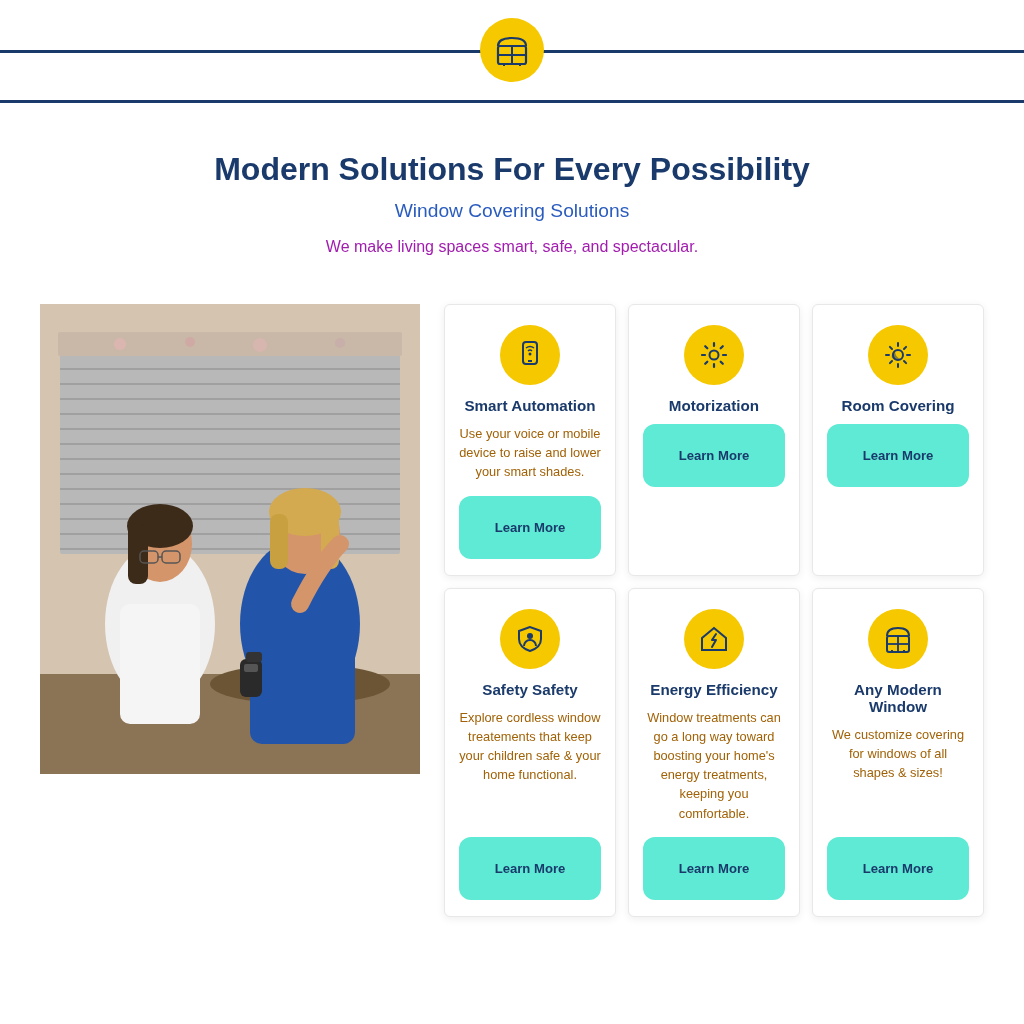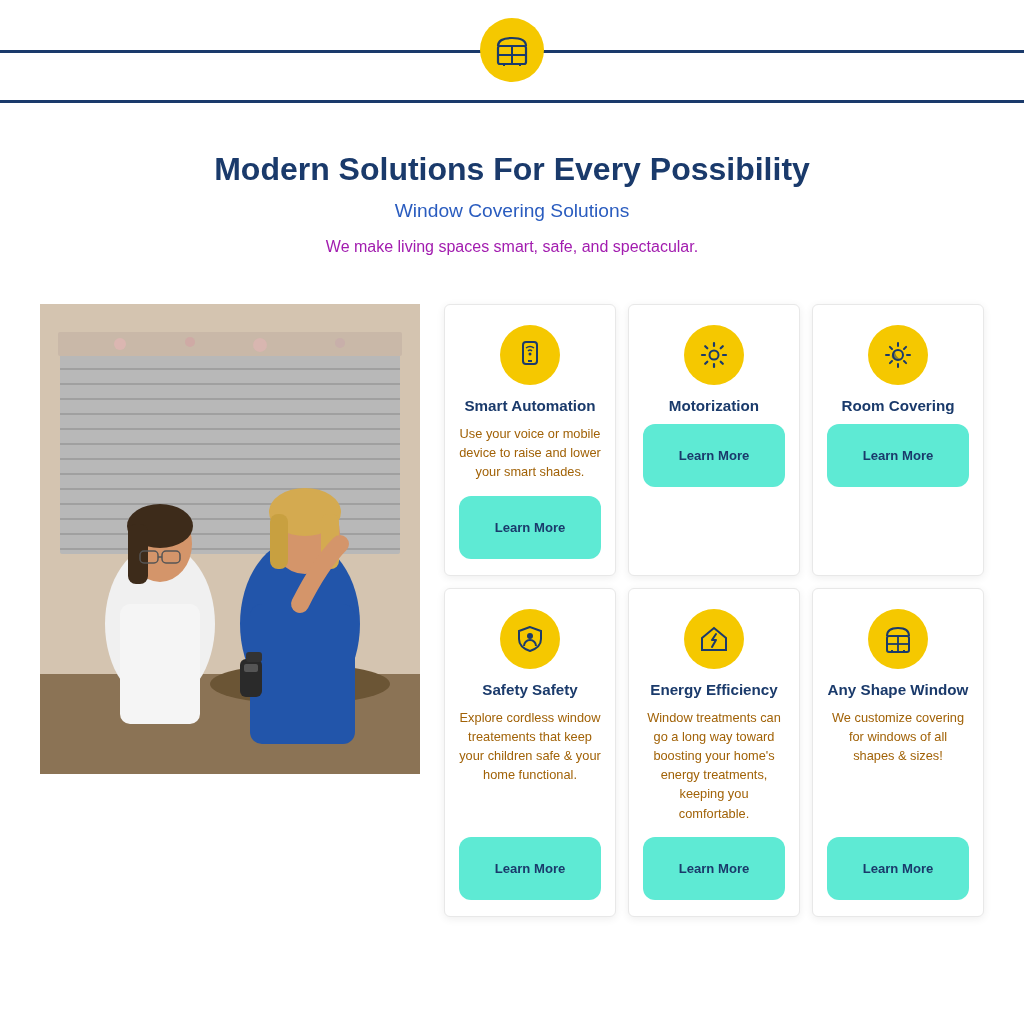--- a/index.html
+++ b/index.html
@@ -295,19 +295,19 @@
       <div class="card-icon-circle">
         <svg viewBox="0 0 30 30" fill="none" xmlns="http://www.w3.org/2000/svg">
           <rect x="4" y="12" width="22" height="16" rx="2" stroke="#1a3a6b" stroke-width="2" fill="none"></rect>
           <path d="M4 12 Q4 4 15 4 Q26 4 26 12" stroke="#1a3a6b" stroke-width="2" fill="none"></path>
           <line x1="15" y1="12" x2="15" y2="28" stroke="#1a3a6b" stroke-width="1.8"></line>
           <line x1="4" y1="20" x2="26" y2="20" stroke="#1a3a6b" stroke-width="1.8"></line>
           <line x1="9" y1="28" x2="9" y2="26" stroke="#1a3a6b" stroke-width="2"></line>
           <line x1="21" y1="28" x2="21" y2="26" stroke="#1a3a6b" stroke-width="2"></line>
         </svg>
       </div>
-      <div class="card-title">Any Shape Window</div>
+      <div class="card-title">Any Modern Window</div>
       <div class="card-desc">We customize covering for windows of all shapes &amp; sizes!</div>
       <button class="learn-more-btn">Learn More</button>
     </div>
 
   </div>
 </div>
 
 </body></html>

